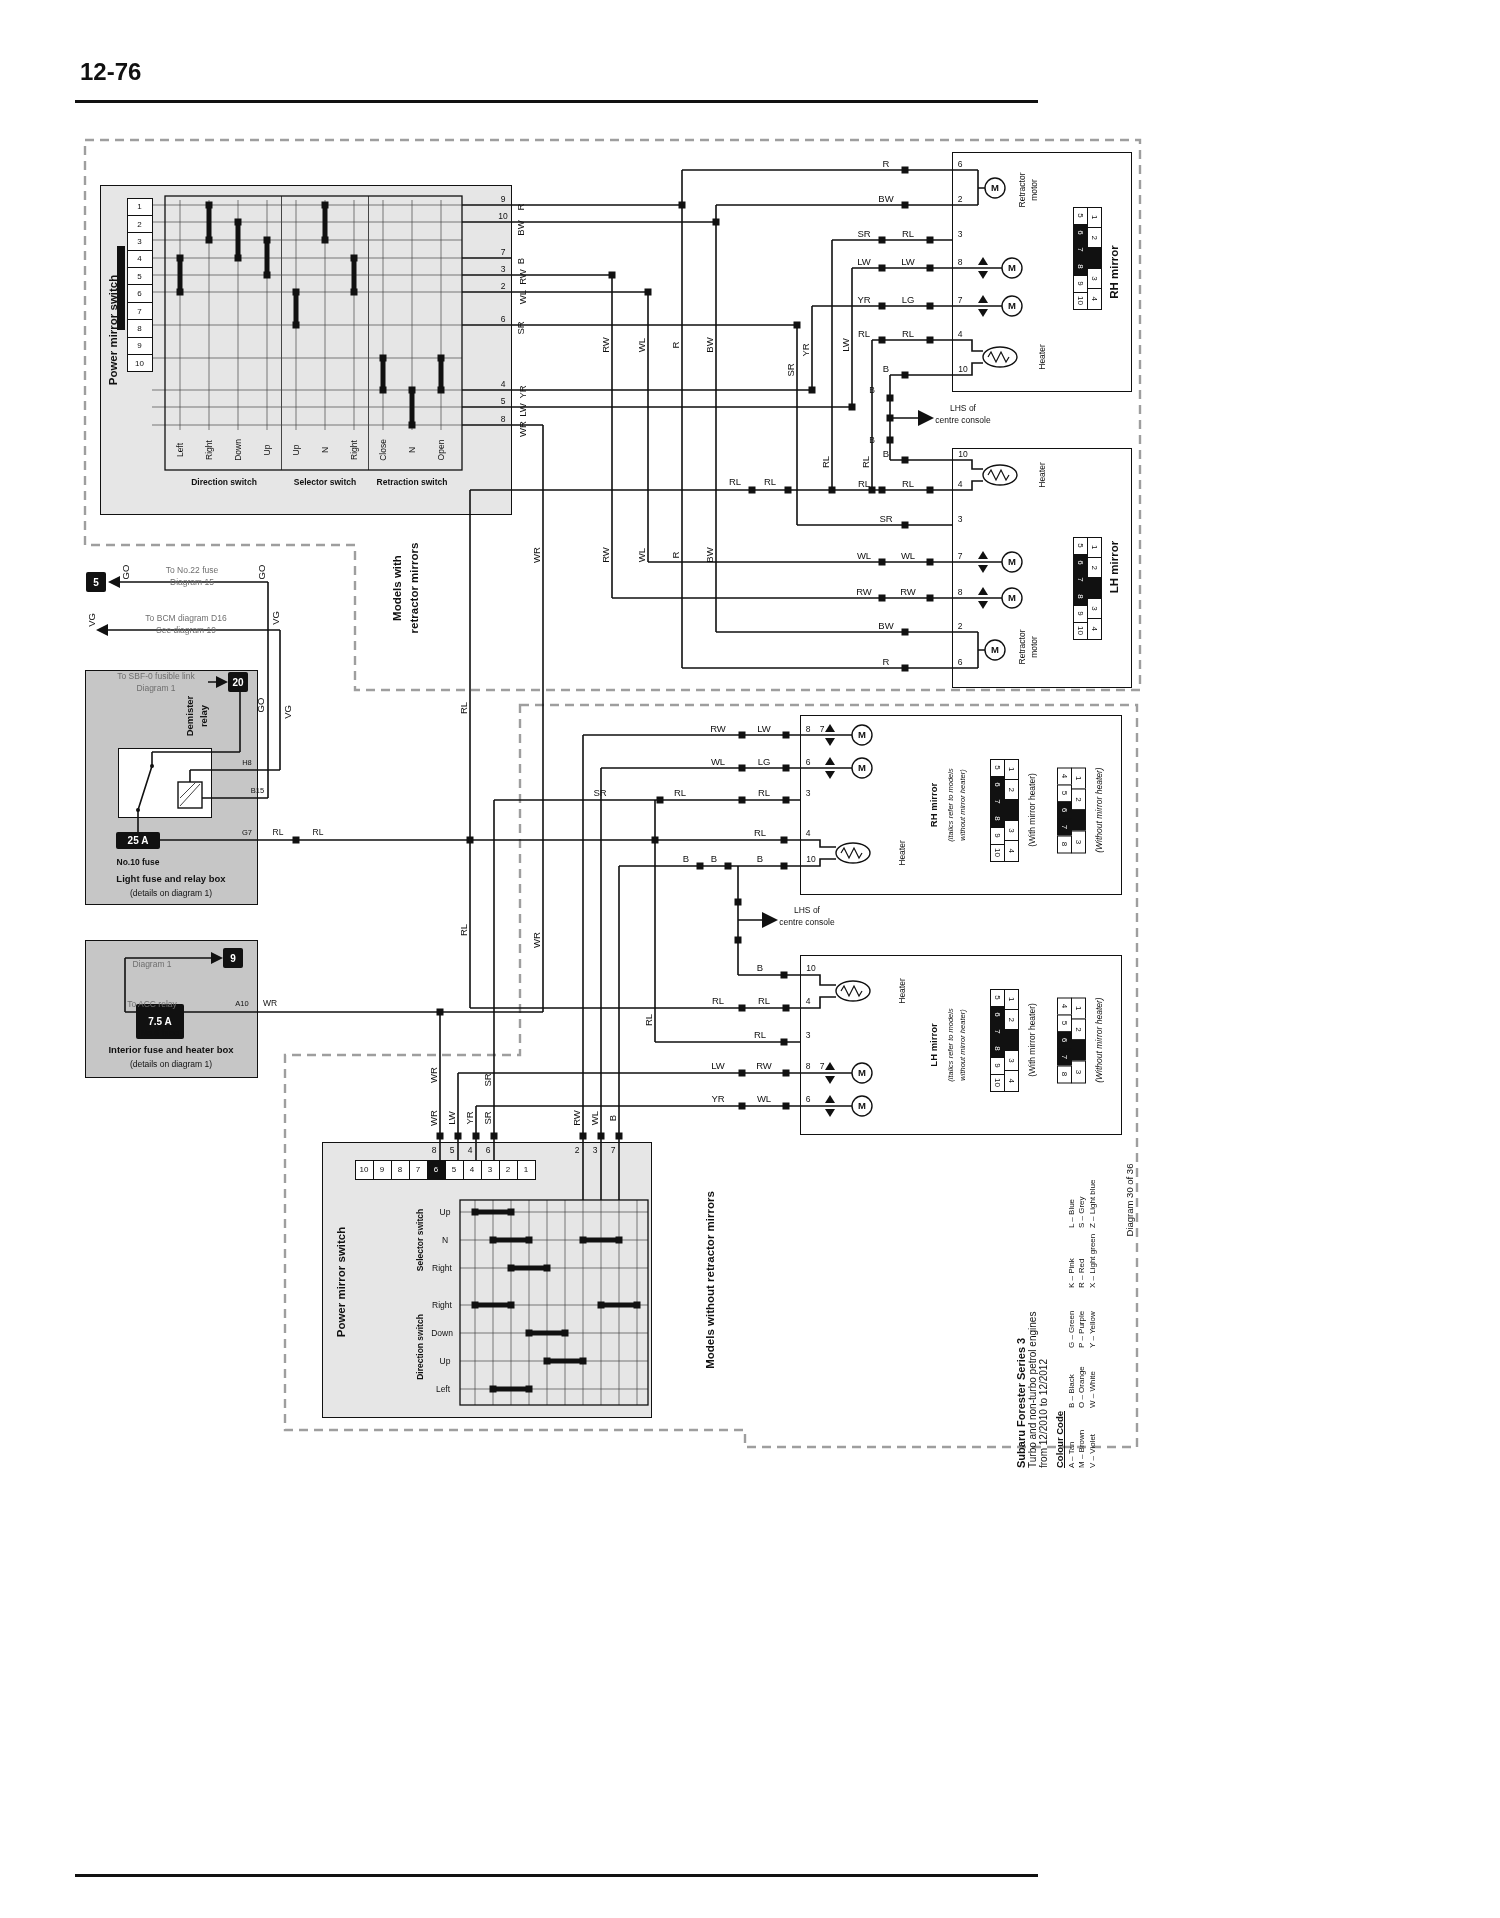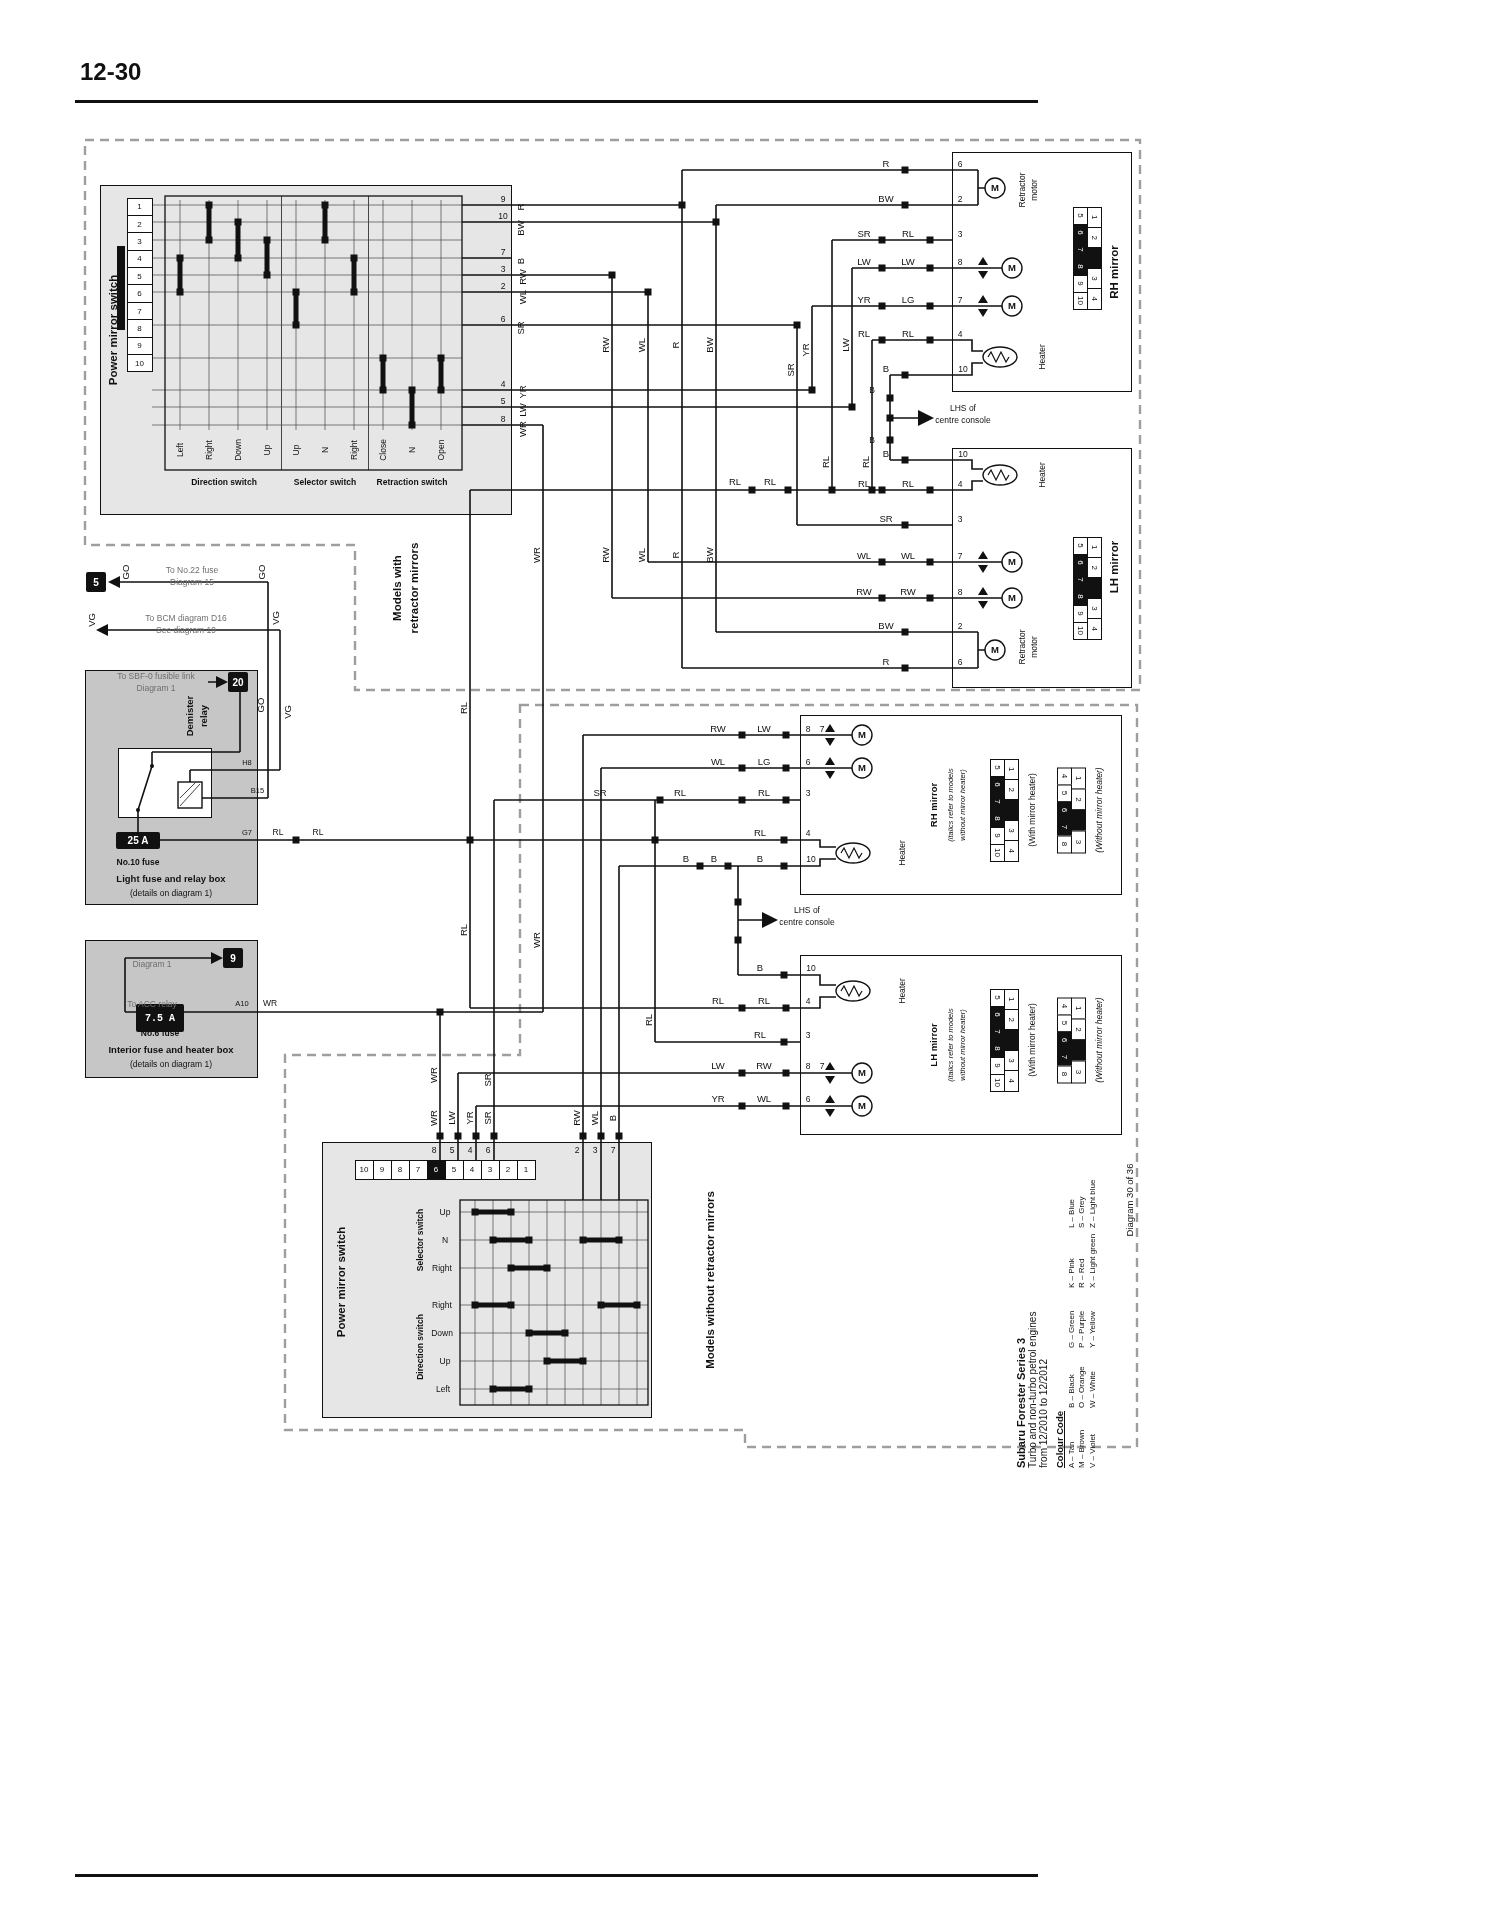--- a/index.html
+++ b/index.html
@@ -53,21 +53,21 @@
   #ib1{font-size:11px;font-weight:bold;}
   #ib2,#ib3{font-size:10px;}
   #cctitle{font-size:9.5px;font-weight:bold;margin-top:5px;text-decoration:underline;}
   #cc-grid{display:grid;grid-template-columns:repeat(5,1fr);font-size:8px;margin-top:2px;line-height:1.3;}
 </style>
 </head>
 <body>
 
 <div id="page">
 
-  <span id="pagenum">12-30</span>
+  <span id="pagenum">12-76</span>
   <div id="toprule" class="rule"></div>
 
   <div class="bx lt" style="left:100px;top:185px;width:412px;height:330px;"></div>
   <div class="bx wh" style="left:952px;top:152px;width:180px;height:240px;"></div>
   <div class="bx wh" style="left:952px;top:448px;width:180px;height:240px;"></div>
   <div class="bx wh" style="left:800px;top:715px;width:322px;height:180px;"></div>
   <div class="bx wh" style="left:800px;top:955px;width:322px;height:180px;"></div>
   <div class="bx grey" style="left:85px;top:670px;width:173px;height:235px;"></div>
   <div class="bx wh" style="left:118px;top:748px;width:94px;height:70px;"></div>
   <div class="bx grey" style="left:85px;top:940px;width:173px;height:138px;"></div>
@@ -316,21 +316,21 @@
         <ellipse cx="1000" cy="475" rx="17" ry="10" class="sym"></ellipse>
         <path d="M988 475 l3 -5 l5 10 l5 -10 l5 10 l3 -5" class="zig"></path>
         <ellipse cx="853" cy="853" rx="17" ry="10" class="sym"></ellipse>
         <path d="M841 853 l3 -5 l5 10 l5 -10 l5 10 l3 -5" class="zig"></path>
         <ellipse cx="853" cy="991" rx="17" ry="10" class="sym"></ellipse>
         <path d="M841 991 l3 -5 l5 10 l5 -10 l5 10 l3 -5" class="zig"></path>
       </g>
   </svg>
 
   <div class="pill" style="left:116px;top:832px;width:44px;height:17px;">25 A</div>
-  <div class="pill" style="left:136px;top:1004px;width:48px;height:28px;font-family:Liberation Mono, monospace;">7.5 A</div>
+  <div class="pill" style="left:136px;top:1004px;width:48px;height:35px;">7.5 A</div>
   <div class="pill" style="left:86px;top:572px;width:20px;height:20px;">5</div>
   <div class="pill" style="left:228px;top:672px;width:20px;height:20px;">20</div>
   <div class="pill" style="left:223px;top:948px;width:20px;height:20px;">9</div>
 
   <div id="top-strip" class="pinstrip">
       <div class="cell">1</div>
       <div class="cell">2</div>
       <div class="cell">3</div>
       <div class="cell">4</div>
       <div class="cell">5</div>

